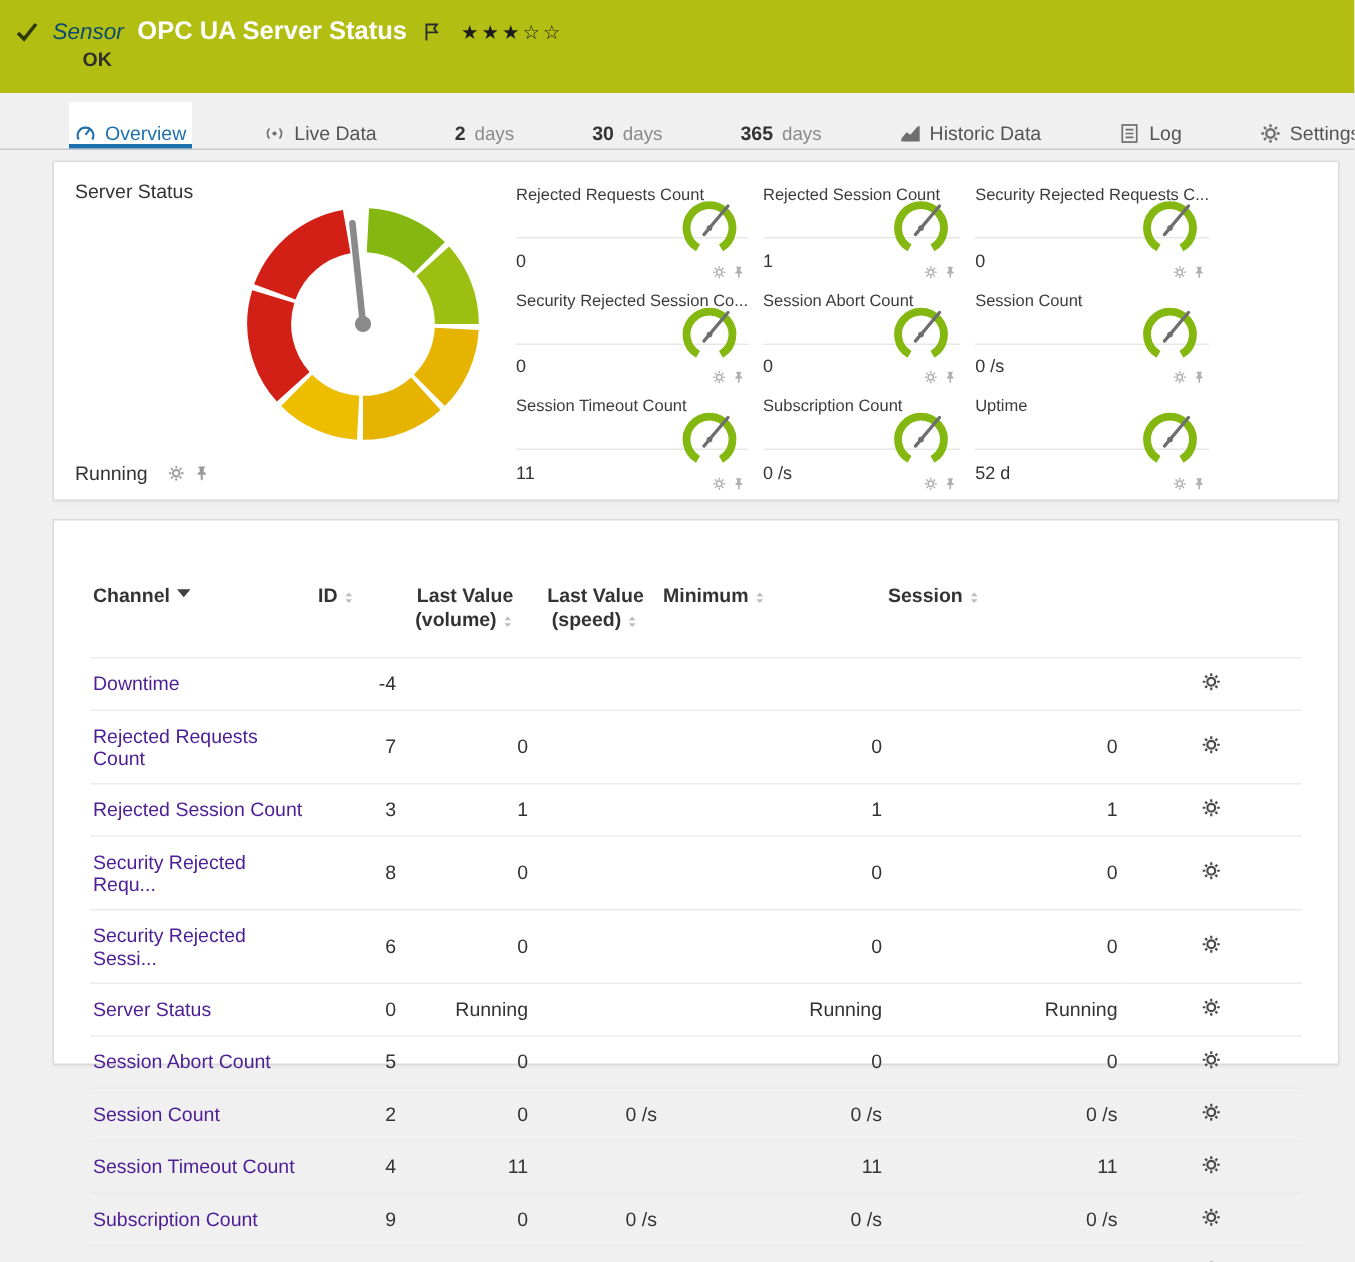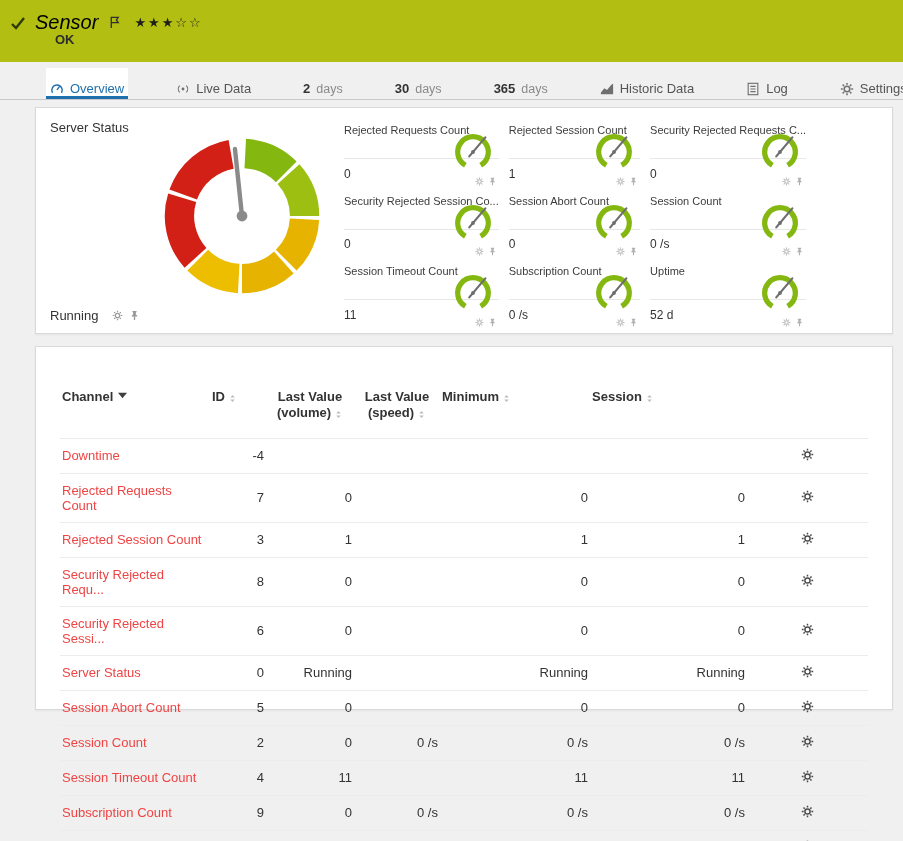--- a/index.html
+++ b/index.html
@@ -3,21 +3,21 @@
 <meta charset="utf-8">
 <style>
   * { margin:0; padding:0; box-sizing:border-box; }
   html,body { width:903px; height:841px; overflow:hidden; background:#f0f0f0;
               font-family:"Liberation Sans", sans-serif; }
 
   
   .topbar { height:62px; background:var(--header-bg,#b2be12); position:relative; }
   .topbar-row { display:flex; align-items:center; gap:9px; padding:11px 0 0 10px; }
   .check { color:#2e3a05; }
-  .kind { color:#000000; font-style:italic; font-size:20px; }
+  .kind { color:#0c4a6e; font-style:italic; font-size:15px; }
   .sensor-title { color:#ffffff; font-weight:bold; font-size:17px; }
   .flag { color:#2f2f2f; margin-left:2px; }
   .stars { color:#1d1d1d; font-size:13px; letter-spacing:2px; margin-left:4px; cursor:pointer; }
   .ok-label { position:absolute; left:55px; top:32px; font-size:13px; font-weight:bold; color:#2d2d2d; }
 
   
   .tabs { display:flex; align-items:stretch; height:32px; margin-top:6px; padding-left:46px;
           gap:44px; border-bottom:1px solid #c8c8c8; background:#f0f0f0; }
   .tab { display:flex; align-items:flex-end; gap:6px; font-size:13px; color:#555;
          cursor:pointer; padding:0 4px; border-bottom:3px solid transparent; white-space:nowrap; }
@@ -50,21 +50,21 @@
   .gcell-value { position:absolute; left:0; bottom:8px; font-size:12px; color:#333; }
   .gcell-icons { position:absolute; right:2px; bottom:3px; display:flex; gap:4px; color:#b0b0b0; }
 
   
   .ch-table { width:100%; border-collapse:collapse; font-size:13px; color:#333; }
   .ch-table th { font-weight:bold; padding:4px 2px 16px 2px; vertical-align:top; line-height:1.25; }
   .th-left   { text-align:left; }
   .th-right  { text-align:left; }
   .th-center { text-align:center; }
   .ch-table td { padding:9px 2px; border-top:1px solid #ececec; }
-  td.ch  { color:#ef4444; cursor:pointer; }
+  td.ch  { color:#4c1d95; cursor:pointer; }
   td.num { text-align:right; }
   td.gear-cell { text-align:center; color:#4a4a4a; }
   .sort  { color:#bcbcbc; margin-left:3px; vertical-align:-2px; }
   .caret { color:#3f3f3f; margin-left:5px; vertical-align:1px; }
 
   
   .g9  { width:9px;  height:9px;  }
   .g11 { width:11px; height:11px; }
   .g12 { width:12px; height:13px; }
   .g13 { width:13px; height:13px; }
@@ -118,20 +118,21 @@
     </g>
   </symbol>
 </svg>
 
 <header class="topbar">
   <div class="topbar-row">
     <svg class="g16 check">
         <use href="#i-check"></use>
       </svg>
     <span class="kind">Sensor</span>
+    <span class="sensor-title">OPC UA Server Status</span>
     <svg class="g12 flag">
         <use href="#i-flag"></use>
       </svg>
     <span class="stars">★★★☆☆</span>
   </div>
   <div class="ok-label">OK</div>
 </header>
 
 <nav class="tabs">
   <div class="tab active">

